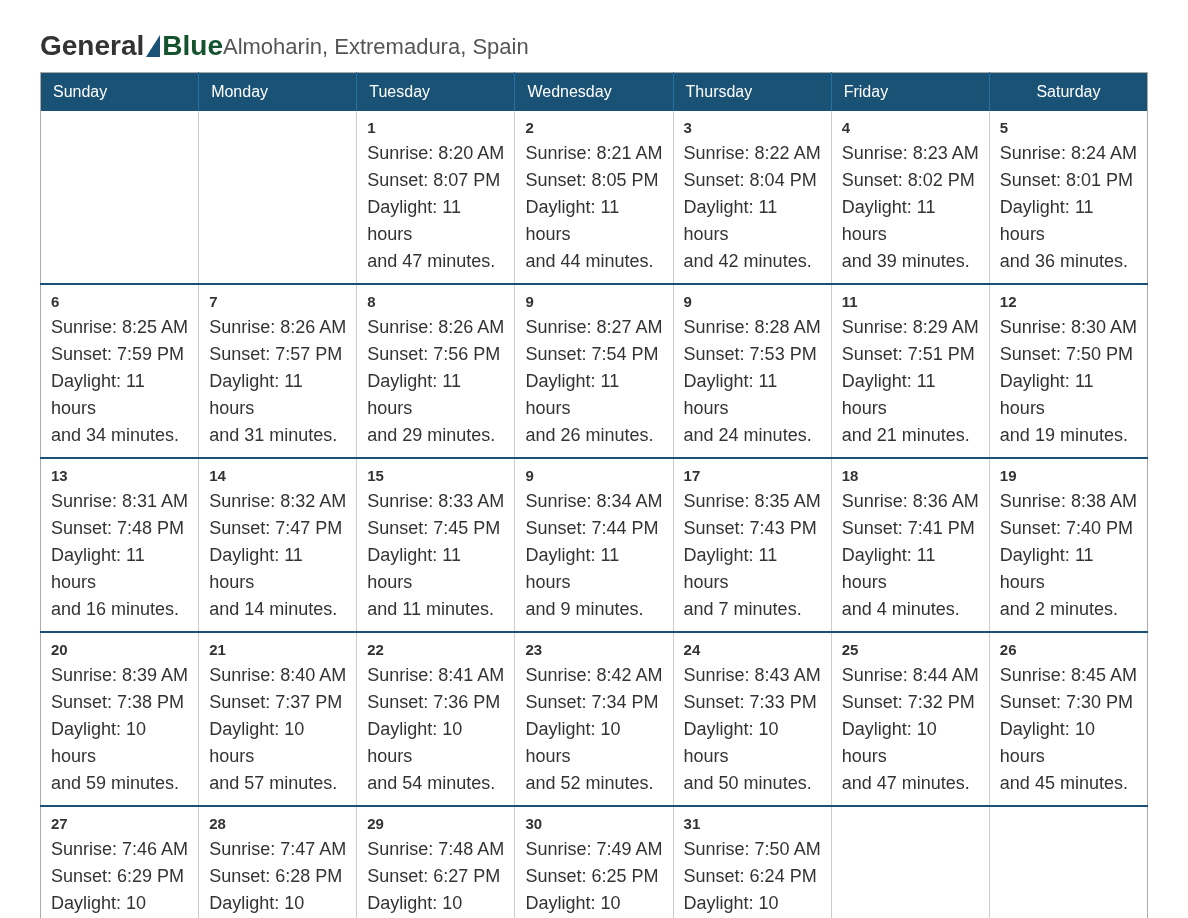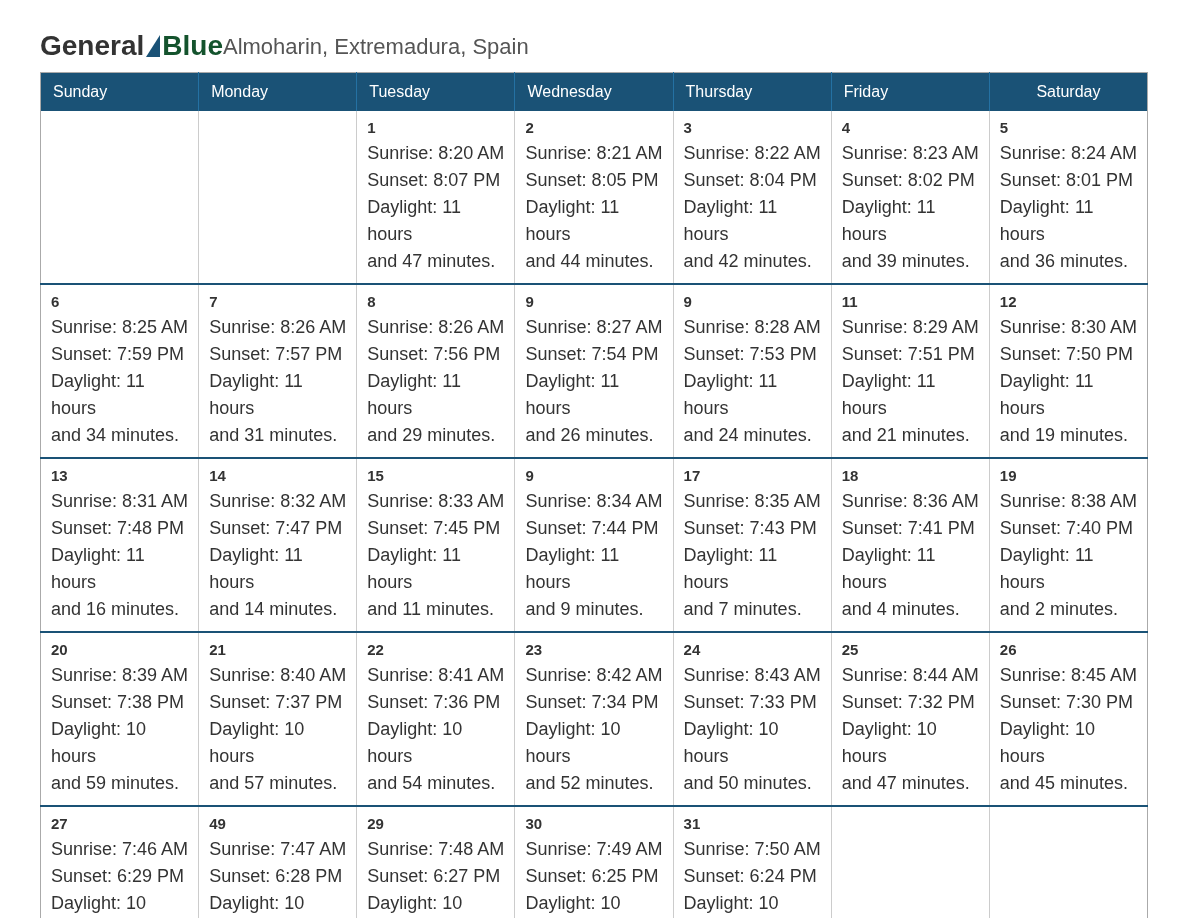--- a/index.html
+++ b/index.html
@@ -242,21 +242,21 @@
           <span class="day-number">26</span>
           <div class="day-info">Sunrise: 8:45 AM<br>Sunset: 7:30 PM<br>Daylight: 10 hours<br>and 45 minutes.</div>
         </td>
       </tr>
       <tr class="row-divider">
         <td>
           <span class="day-number">27</span>
           <div class="day-info">Sunrise: 7:46 AM<br>Sunset: 6:29 PM<br>Daylight: 10 hours<br>and 43 minutes.</div>
         </td>
         <td>
-          <span class="day-number">49</span>
+          <span class="day-number">28</span>
           <div class="day-info">Sunrise: 7:47 AM<br>Sunset: 6:28 PM<br>Daylight: 10 hours<br>and 40 minutes.</div>
         </td>
         <td>
           <span class="day-number">29</span>
           <div class="day-info">Sunrise: 7:48 AM<br>Sunset: 6:27 PM<br>Daylight: 10 hours<br>and 38 minutes.</div>
         </td>
         <td>
           <span class="day-number">30</span>
           <div class="day-info">Sunrise: 7:49 AM<br>Sunset: 6:25 PM<br>Daylight: 10 hours<br>and 36 minutes.</div>
         </td>

